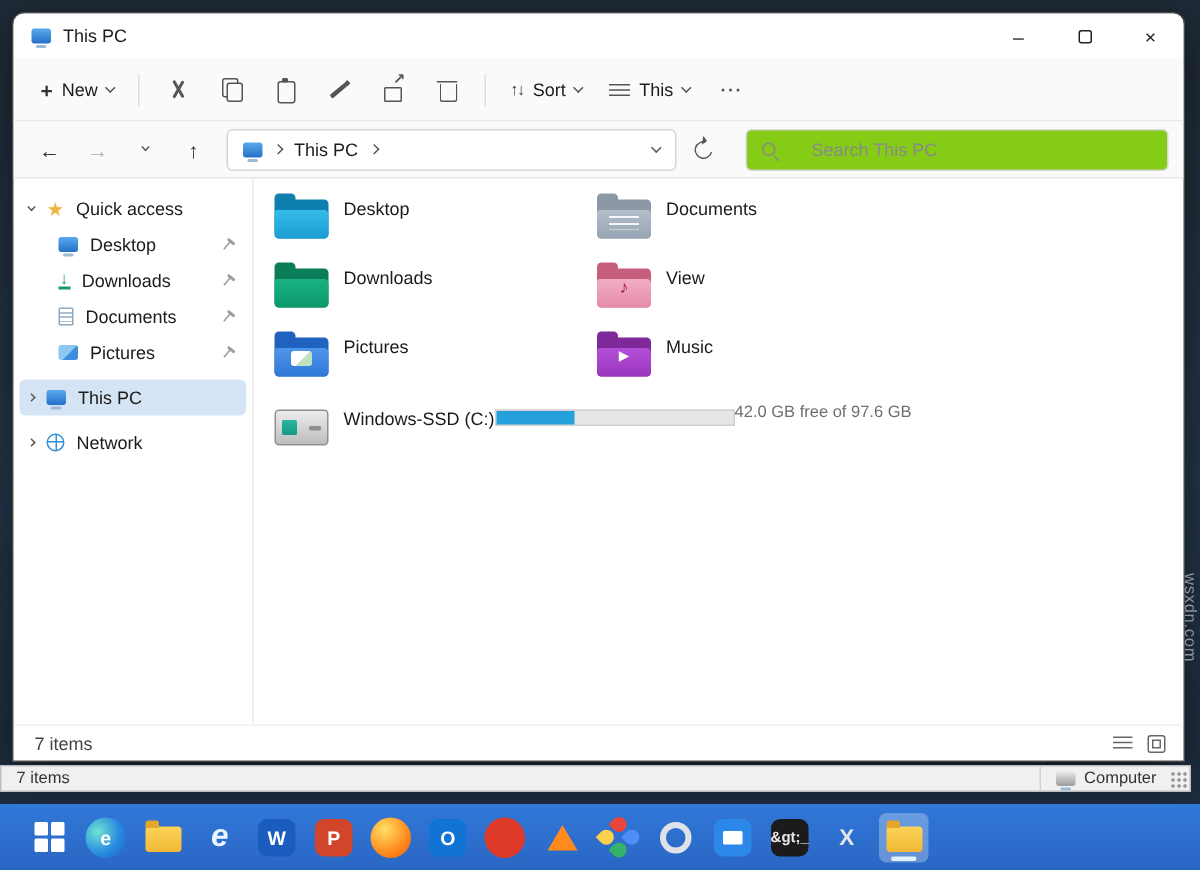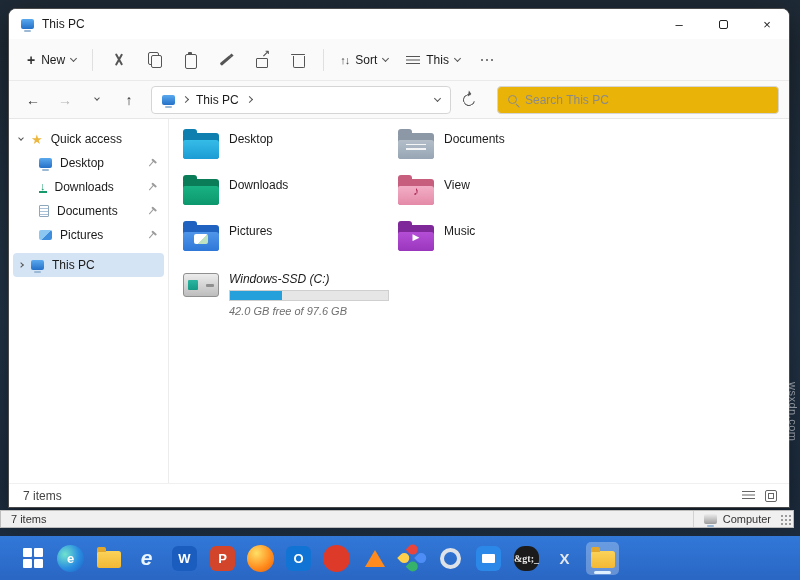--- a/index.html
+++ b/index.html
@@ -53,22 +53,22 @@
   .navbar{height:38px;display:flex;align-items:center;gap:4px;padding:0 10px;background:#fafafa;
     border-bottom:1px solid #e7e7e7;flex:0 0 auto;}
   .navbtn{width:28px;height:28px;justify-content:center;font-size:14px;color:#333;padding:0;}
   .navbtn.disabled{color:#b5b5b5;}
   .addressbar{flex:1;max-width:330px;height:28px;background:#fff;border:1px solid #d5d5d5;border-radius:4px;
     display:flex;align-items:center;gap:8px;padding:0 10px;margin-left:4px;}
   .ab-spacer{flex:1;}
   .i-refresh{position:relative;width:12px;height:12px;border:1.5px solid #555;border-radius:50%;
     border-right-color:transparent;transform:rotate(-30deg);display:inline-block;}
   .i-refresh::after{content:"";position:absolute;right:-3px;top:-2px;border:3px solid transparent;border-left-color:#555;transform:rotate(40deg);}
-  .searchbox{width:282px;height:28px;background:#eab308;border:1px solid #d5d5d5;border-radius:4px;
-    display:flex;align-items:center;gap:8px;padding:0 10px;margin-left:10px;}
+  .searchbox{width:282px;height:28px;background:#84cc16;border:1px solid #d5d5d5;border-radius:4px;
+    display:flex;align-items:center;gap:24px;padding:0 10px;margin-left:10px;}
   .searchbox input{border:none;outline:none;flex:1;font-size:12px;font-family:inherit;color:#333;background:transparent;}
   .searchbox input::placeholder{color:#8a8a8a;}
   .i-search{position:relative;width:9px;height:9px;border:1.4px solid #8a8a8a;border-radius:50%;display:inline-block;flex:0 0 auto;}
   .i-search::after{content:"";position:absolute;right:-4px;bottom:-3px;width:5px;height:1.4px;background:#8a8a8a;transform:rotate(45deg);}
 
   
   .bodyrow{flex:1;display:flex;min-height:0;}
   .sidebar{width:160px;border-right:1px solid #ececec;padding-top:8px;flex:0 0 auto;}
   .side-row{height:24px;display:flex;align-items:center;gap:8px;padding:0 8px 0 6px;margin:0 4px;border-radius:4px;font-size:12px;}
   .side-row.child{padding-left:26px;}
@@ -107,21 +107,21 @@
   .f-pictures{--b:#1f62c0;--f:#4f95ea;--f2:#2f78d8;}
   .f-videos{--b:#7e2899;--f:#b44ed6;--f2:#9a36bd;}
   .doclines{left:8px;right:8px;top:11px;height:9px;background:repeating-linear-gradient(rgba(255,255,255,.85) 0 1.5px,transparent 1.5px 4.5px);}
   .note{left:0;right:0;top:6px;text-align:center;color:#a8204f;font-size:12px;font-weight:bold;line-height:1;}
   .playg{left:0;right:0;top:8px;text-align:center;color:#fff;font-size:9px;line-height:1;}
   .photo{left:11px;top:9px;width:14px;height:10px;border-radius:2px;background:linear-gradient(135deg,#fff 55%,#bfe3c0 55%);}
   .drive-row{margin-top:18px;display:flex;gap:10px;align-items:flex-start;}
   .drive-ic{width:36px;height:24px;border:1px solid #909090;border-radius:3px;background:linear-gradient(#ececec,#bdbdbd);position:relative;margin-top:4px;flex:0 0 auto;}
   .drive-ic::before{content:"";position:absolute;left:4px;top:6px;width:10px;height:10px;background:linear-gradient(#2bb5a0,#159a86);border-radius:1px;}
   .drive-ic::after{content:"";position:absolute;right:4px;top:10px;width:8px;height:3px;background:#8f8f8f;border-radius:1px;}
-  .drive-info{display:flex;flex-direction:column;font-style:italic;}
+  .drive-info{display:flex;flex-direction:row;}
   .drive-bar{width:160px;height:11px;background:#e6e6e6;border:1px solid #cfcfcf;margin:4px 0;}
   .drive-fill{height:100%;background:#26a0da;}
   .drive-free{font-size:11px;color:#6f6f6f;}
 
   
   .statusbar{height:24px;border-top:1px solid #f0f0f0;display:flex;align-items:center;
     padding:0 12px 0 14px;font-size:12px;color:#444;flex:0 0 auto;}
   .view-toggles{margin-left:auto;display:flex;gap:10px;align-items:center;}
   .i-details{position:relative;width:13px;height:11px;display:inline-block;}
   .i-details::before{content:"";position:absolute;left:0;top:1px;width:13px;height:1.4px;background:#666;box-shadow:0 3.5px 0 #666,0 7px 0 #666;}
@@ -147,21 +147,21 @@
   .tb-start span{background:#fff;border-radius:1px;}
   .tb-circle{width:27px;height:27px;border-radius:50%;display:flex;align-items:center;justify-content:center;
     color:#fff;font-weight:bold;font-size:13px;}
   .c-edge{background:radial-gradient(circle at 30% 35%,#6fe3cf,#2a8de0 55%,#1b5fc0);}
   .c-ie{color:#eaf6ff;font-size:21px;font-style:italic;}
   .c-firefox{background:radial-gradient(circle at 35% 30%,#ffe066,#ff8a1c 60%,#e25b0e);}
   .c-red{background:#dd3a2a;}
   .tb-sq{width:25px;height:25px;border-radius:6px;display:flex;align-items:center;justify-content:center;color:#fff;font-weight:bold;font-size:13px;}
   .s-word{background:#1a5dbe;} .s-ppt{background:#d2452b;} .s-outlook{background:#1173d3;}
   .s-mail{background:#2b88e8;} .s-mail::after{content:"";width:13px;height:9px;background:#fff;border-radius:1px;}
-  .s-term{background:#1b1b1b;color:#e8e8e8;font-size:10px;font-family:Liberation Serif, serif;border-radius:11px;}
+  .s-term{background:#1b1b1b;color:#e8e8e8;font-size:10px;font-family:Liberation Sans, sans-serif;}
   .tb-folder{width:24px;height:17px;background:linear-gradient(#fbd35a,#f3b834);border-radius:2.5px;position:relative;margin-top:3px;}
   .tb-folder::before{content:"";position:absolute;left:0;top:-4px;width:9px;height:5px;background:#e3a82b;border-radius:2px 2px 0 0;}
   .tb-vlc{width:0;height:0;border-left:10px solid transparent;border-right:10px solid transparent;border-bottom:17px solid #ff8a1e;}
   .tb-pinw{display:grid;grid-template-columns:10px 10px;grid-template-rows:10px 10px;gap:1.5px;transform:rotate(45deg);}
   .tb-pinw span{border-radius:50% 50% 50% 0;}
   .p1{background:#e8453c;} .p2{background:#4e8df5;} .p3{background:#ffd04c;} .p4{background:#37b26a;}
   .tb-gear{width:21px;height:21px;border-radius:50%;border:4.5px solid #dfe3e8;}
   .xletter{color:#e4e7ea;font-weight:bold;font-size:15px;}
 </style>
 </head>
@@ -286,20 +286,25 @@
           <span class="lbl">Pictures</span>
           <span class="i-pin"></span>
         </div>
         <div class="sgap"></div>
         <div class="side-row selected">
           <span class="chev right tiny"></span>
           <span class="ic-monitor"></span>
           <span class="lbl">This PC</span>
         </div>
         <div class="sgap"></div>
+        <div class="side-row">
+          <span class="chev right tiny"></span>
+          <span class="ic-globe"></span>
+          <span class="lbl">Network</span>
+        </div>
       </div>
 
       <div class="main">
         <div class="tiles">
           <div class="tile">
             <span class="folder f-desktop"></span>
             <span class="tile-label">Desktop</span>
           </div>
           <div class="tile">
             <span class="folder f-documents">

